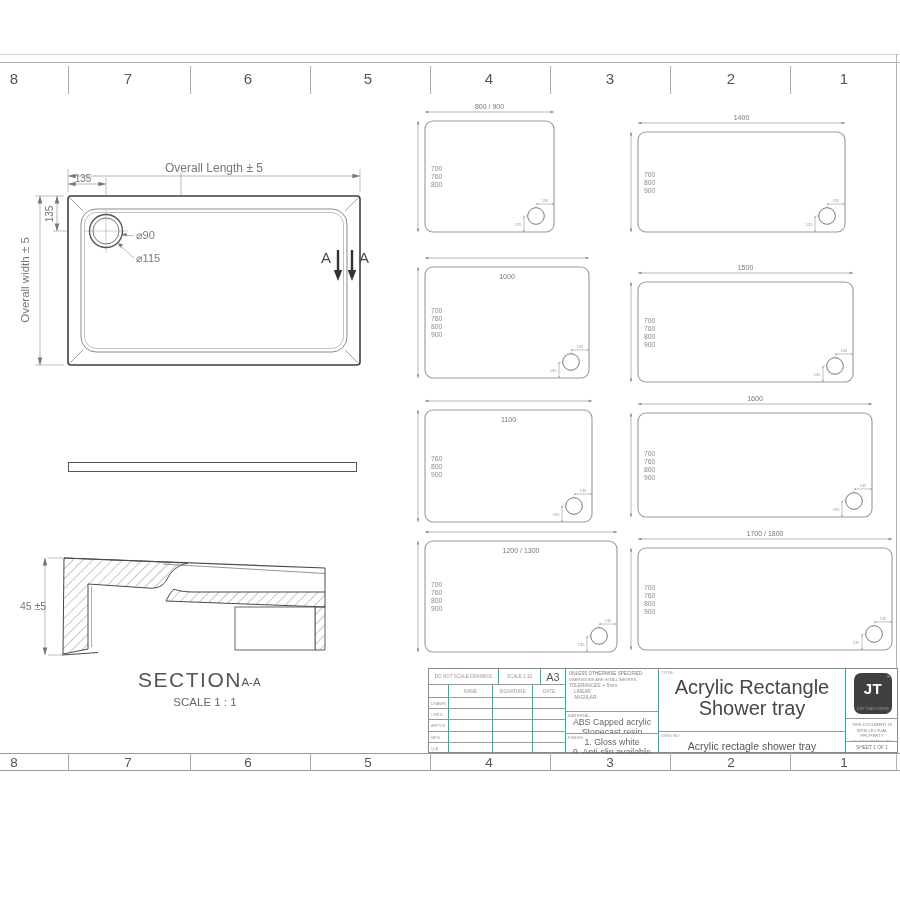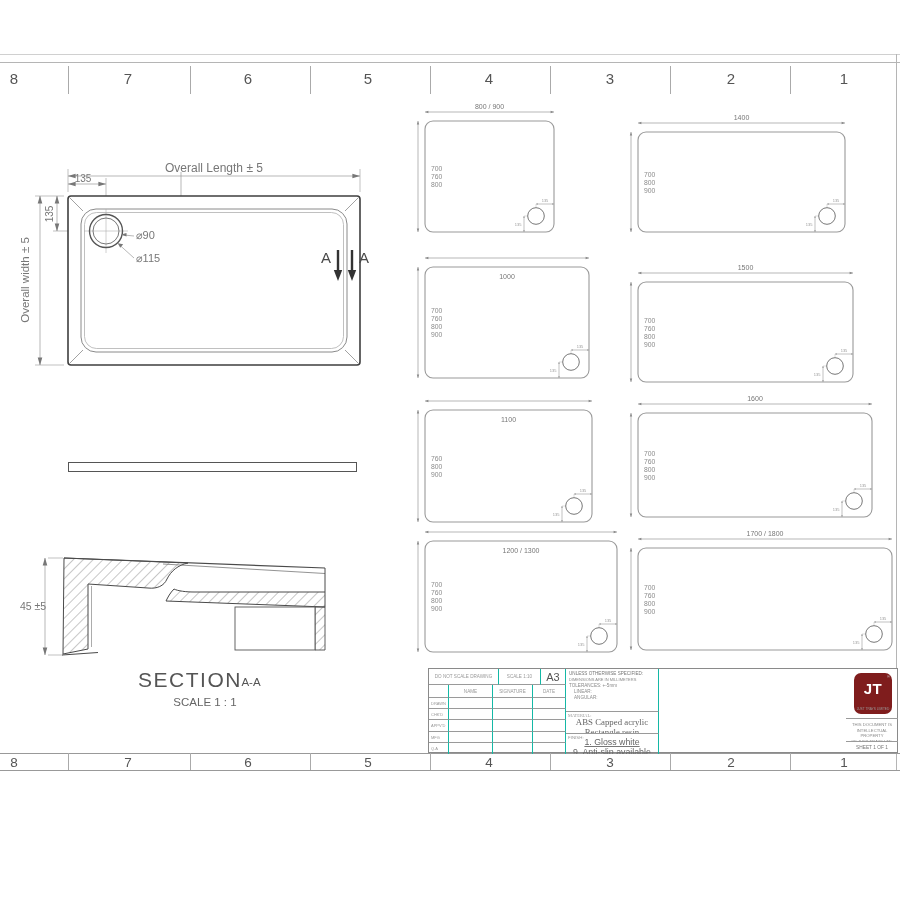--- a/index.html
+++ b/index.html
@@ -17,21 +17,21 @@
   .bb{border-bottom:1px solid #9a9a9a;}
   .bt{border-top:1px solid #9a9a9a;}
   .tiny{font-size:4.6px;color:#999;}
   .cell .corner-label{position:absolute;left:2px;top:1px;font-size:4.4px;color:#999;}
   .ctr{display:flex;align-items:center;justify-content:center;text-align:center;}
   .spec-line{font-size:4.6px;color:#8a8a8a;line-height:6px;white-space:nowrap;}
   .big-title{font-size:20px;line-height:20.5px;color:#474747;text-align:center;margin-top:8px;}
   .content-mid{font-size:8.8px;line-height:9.5px;color:#666;text-align:center;margin-top:6px;}
   .dwg-text{font-size:10.5px;color:#555;text-align:center;margin-top:8px;}
   .prop-line{font-size:4.2px;line-height:5.6px;color:#8a8a8a;text-align:center;}
-  #logo-box{position:absolute;left:8px;top:4px;width:38px;height:41px;background:#7f1d1d;border-radius:7px;}
+  #logo-box{position:absolute;left:8px;top:4px;width:38px;height:41px;background:#404040;border-radius:7px;}
   #logo-box .jt{position:absolute;left:0;right:0;top:7px;text-align:center;color:#fff;font-size:15px;font-weight:bold;letter-spacing:0.5px;}
   #logo-box .reg{position:absolute;right:2px;top:1px;color:#ddd;font-size:4px;}
   #logo-box .cap{position:absolute;left:0;right:0;bottom:3px;text-align:center;color:#9a9a9a;font-size:3.2px;}
   .variant{position:absolute;}
   svg text{font-family:"Liberation Sans", sans-serif;}
   #side-bar{position:absolute;left:68px;top:462px;width:289px;height:10px;border:1px solid #555;box-sizing:border-box;background:#fff;}
 </style>
 </head>
 <body>
 
@@ -405,37 +405,48 @@
       </div>
 
     <div class="cell br" style="left:137px;top:0;width:93px;height:42px;padding:2px 3px;">
       <div class="spec-line" style="color:#777;">UNLESS OTHERWISE SPECIFIED:</div>
       <div class="spec-line" style="font-size:4px;">DIMENSIONS ARE IN MILLIMETERS</div>
       <div class="spec-line">TOLERANCES: +-5mm</div>
       <div class="spec-line" style="padding-left:5px;">LINEAR:</div>
       <div class="spec-line" style="padding-left:5px;">ANGULAR:</div>
     </div>
 
-    <div class="cell br bt" style="left:137px;top:42px;width:93px;height:22px;font-family:Liberation Serif, serif;">
+    <div class="cell br bt" style="left:137px;top:42px;width:93px;height:22px;">
       <span class="corner-label">MATERIAL:</span>
       <div class="content-mid">
         <div>ABS Capped acrylic</div>
-        <div>Rectangle resin</div>
+        <div>Stonecast resin</div>
       </div>
     </div>
 
-    <div class="cell br bt" style="left:137px;top:64px;width:93px;height:21px;text-decoration:underline;">
+    <div class="cell br bt" style="left:137px;top:64px;width:93px;height:21px;">
       <span class="corner-label">FINISH:</span>
       <div class="content-mid" style="margin-top:4px;">
         <div>1. Gloss white</div>
         <div>9. Anti-slip available</div>
       </div>
     </div>
 
-
+    <div class="cell br bb" style="left:230px;top:0;width:187px;height:63px;">
+      <span class="corner-label">TITLE:</span>
+      <div class="big-title">
+        <div>Acrylic Rectangle</div>
+        <div>Shower tray</div>
+      </div>
+    </div>
+
+    <div class="cell br" style="left:230px;top:63px;width:187px;height:22px;">
+      <span class="corner-label">DWG NO.</span>
+      <div class="dwg-text">Acrylic rectagle shower tray</div>
+    </div>
 
     <div class="cell bb" style="left:417px;top:0;width:52px;height:50px;">
       <div id="logo-box">
         <span class="reg">®</span>
         <span class="jt">JT</span>
         <span class="cap">JUST TRAYS LIMITED</span>
       </div>
     </div>
 
     <div class="cell bb" style="left:417px;top:50px;width:52px;height:23px;padding-top:3px;">

